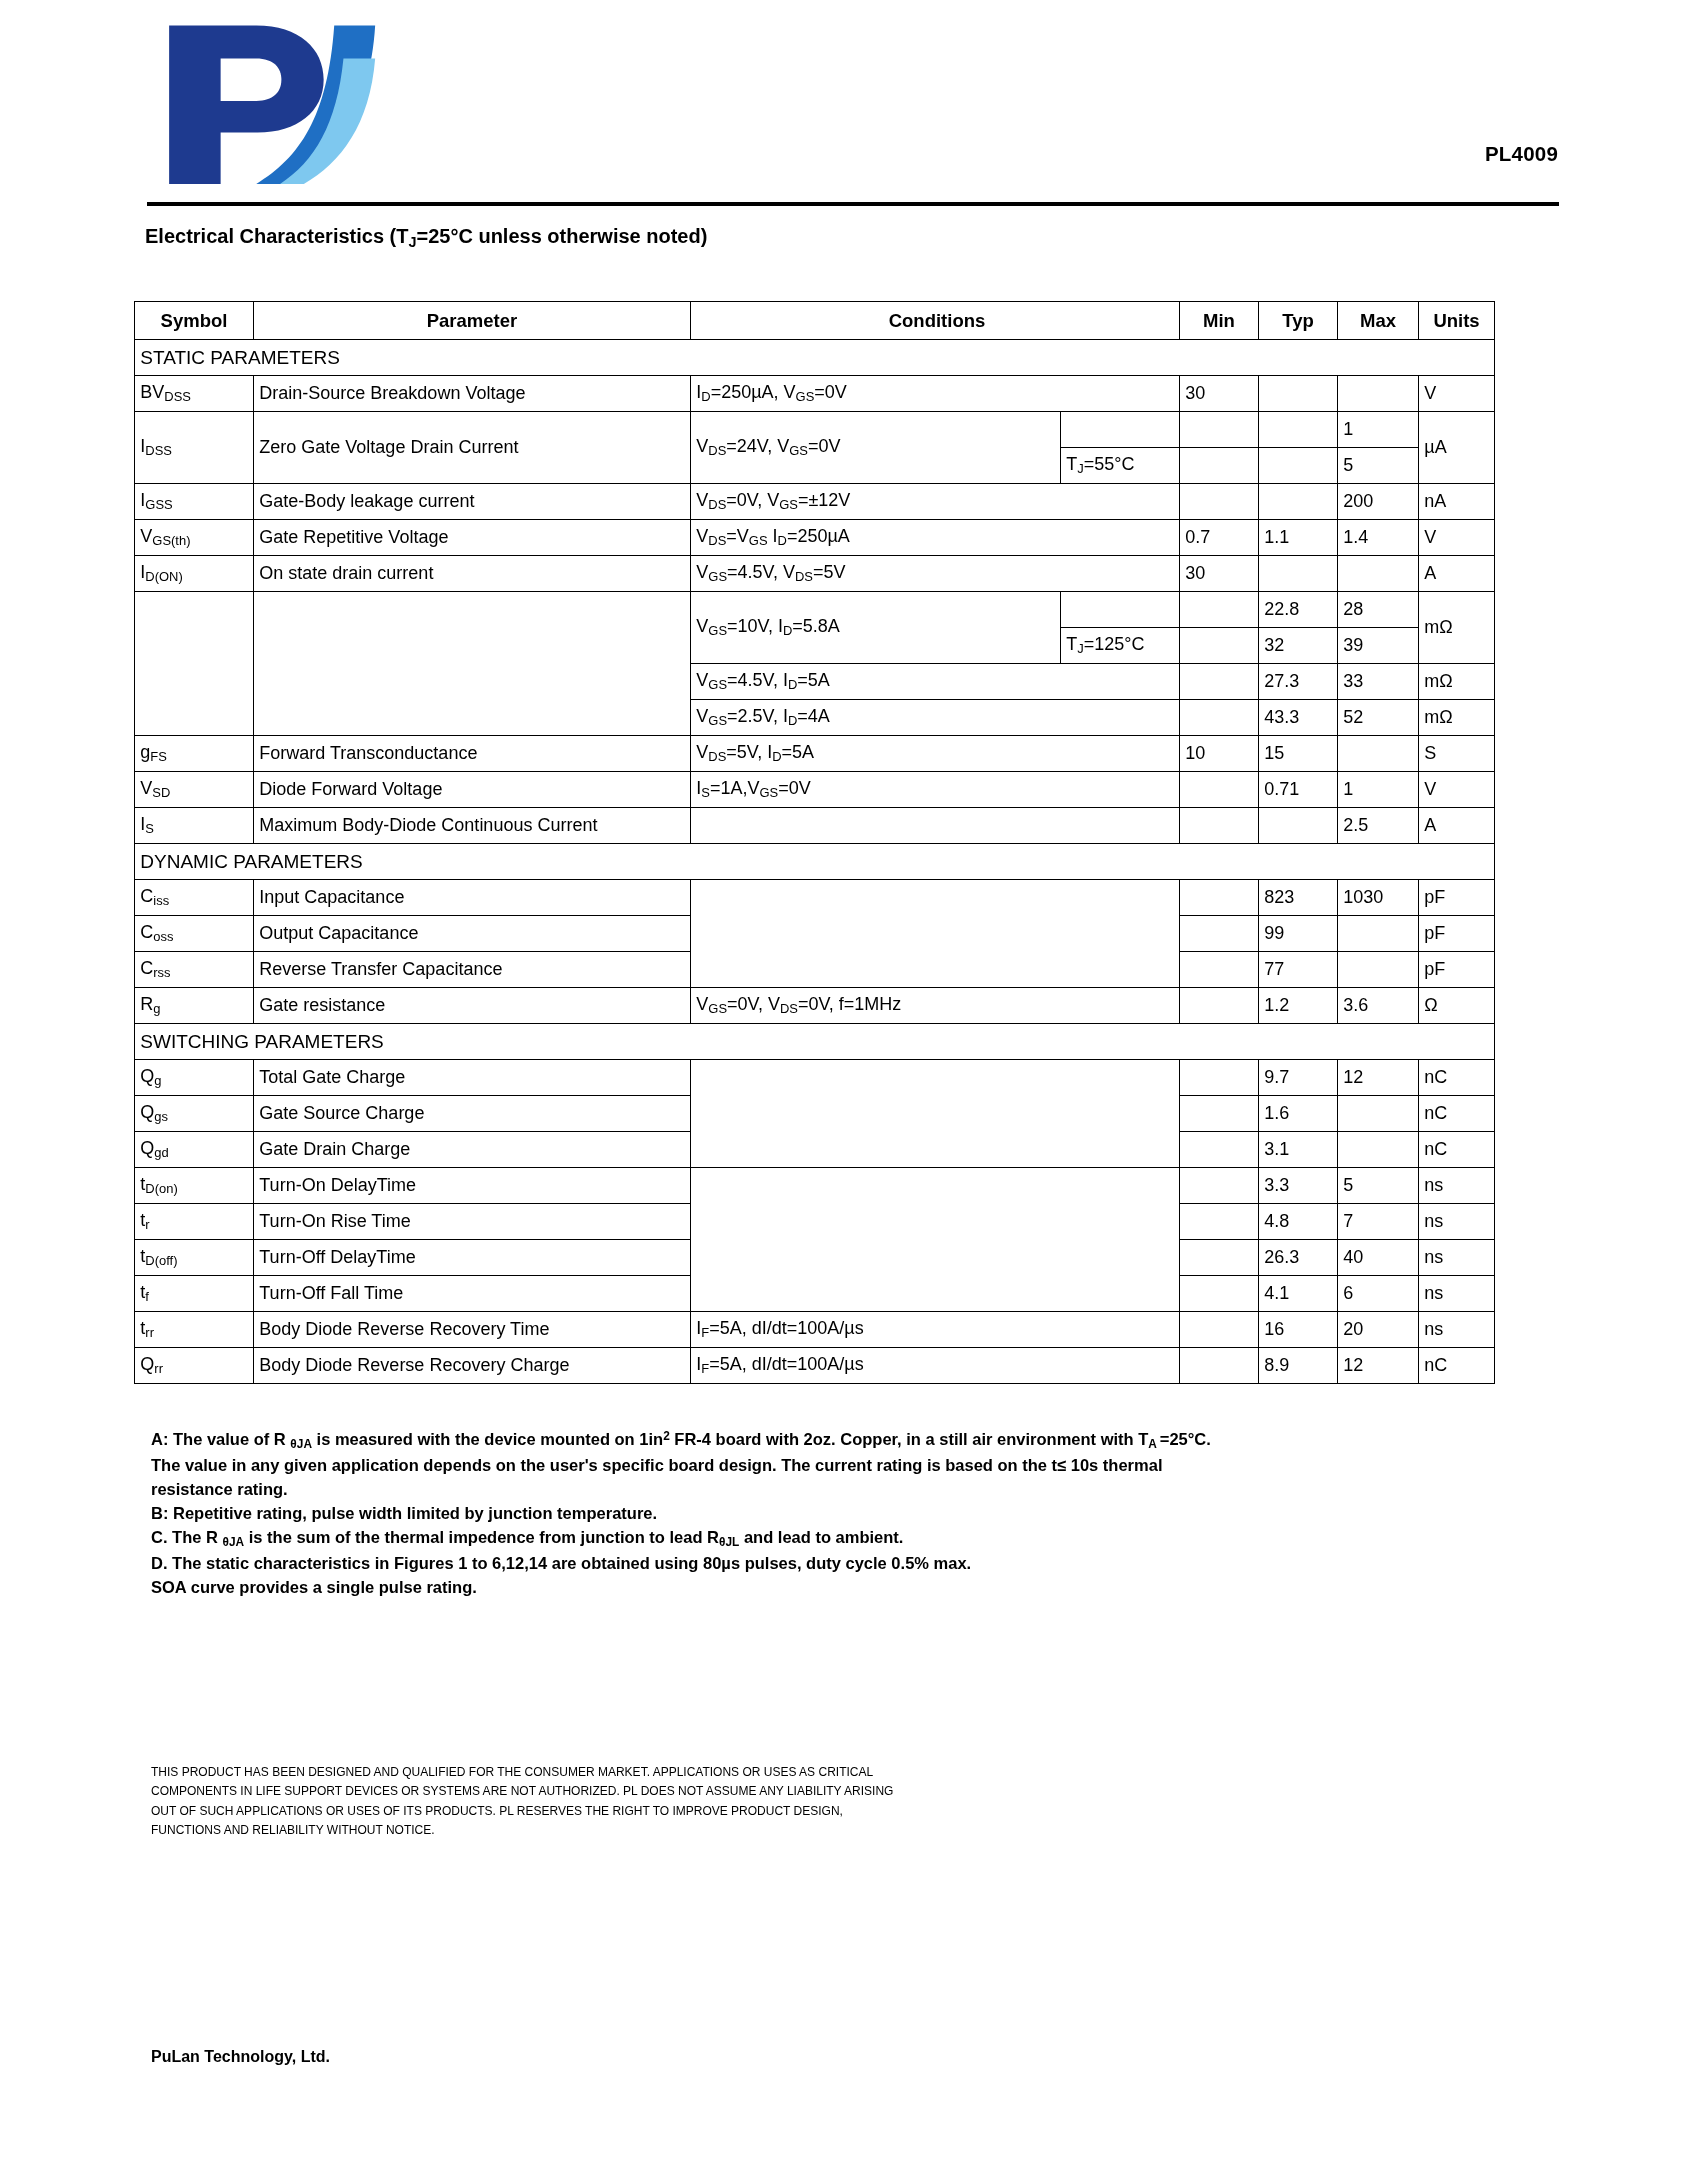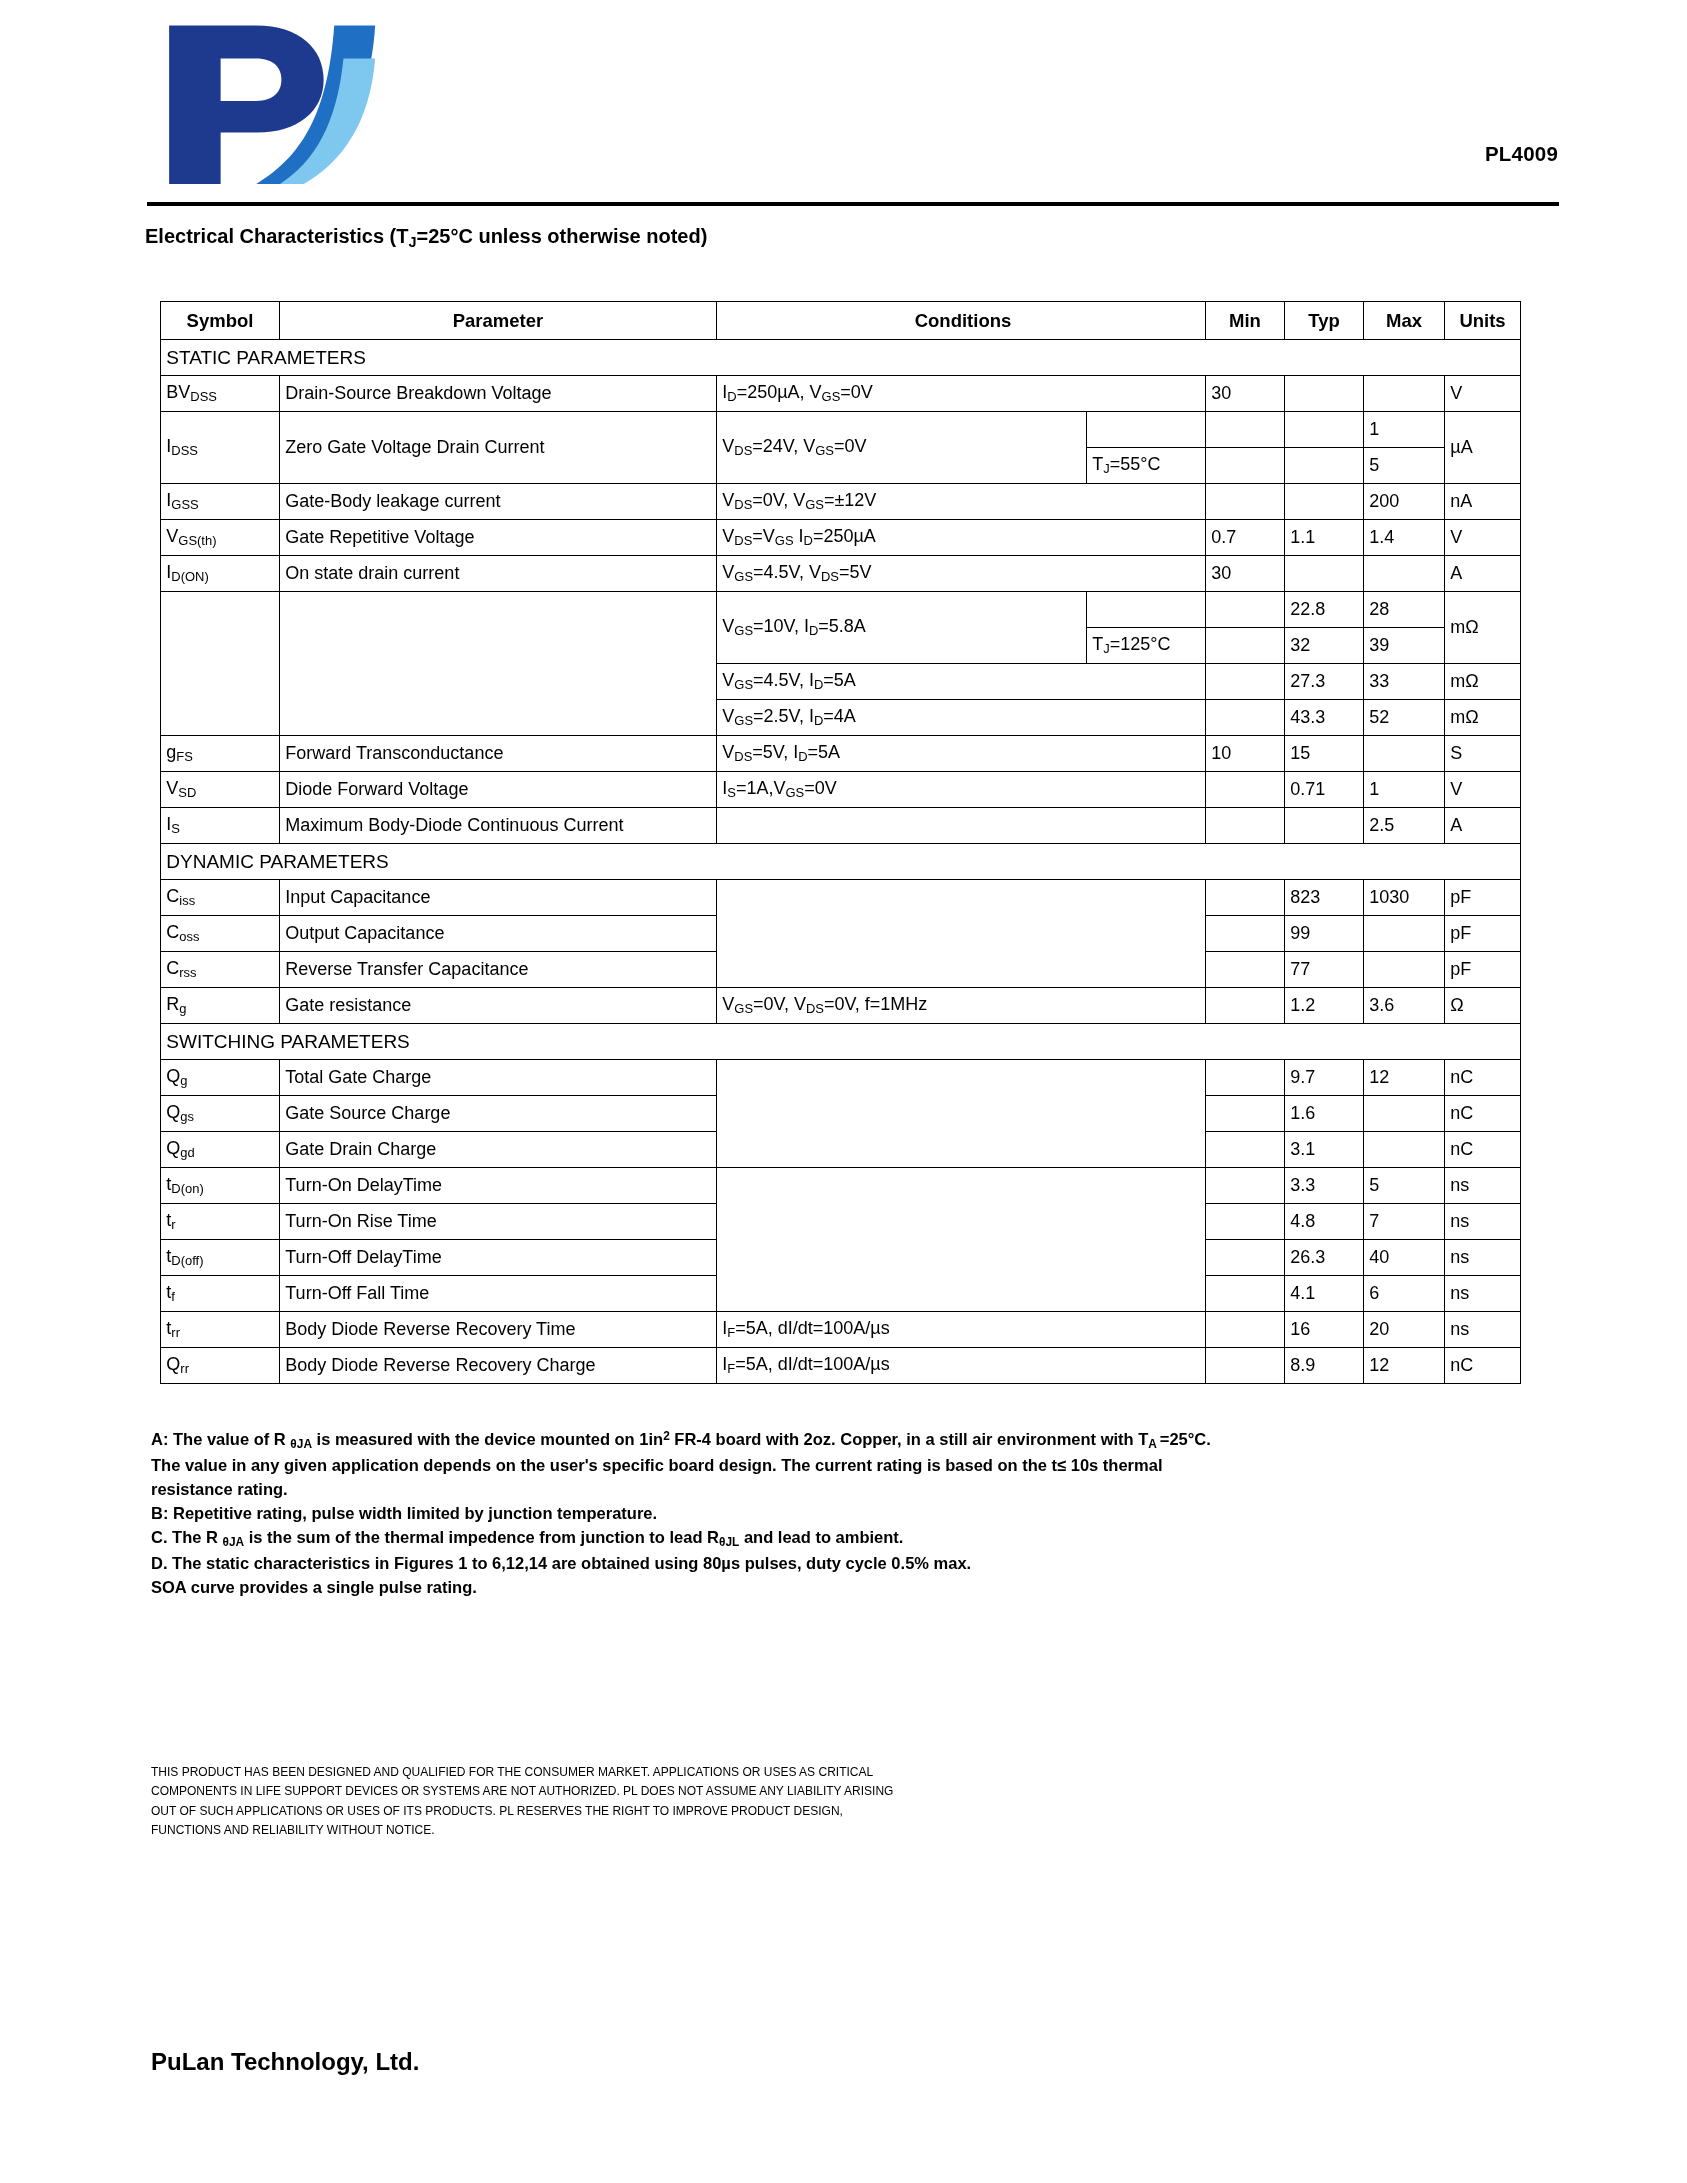--- a/index.html
+++ b/index.html
@@ -59,21 +59,21 @@
     position: absolute;
     left: 145px;
     top: 225px;
     font-size: 20px;
     font-weight: bold;
   }
 
   
   .table-wrap {
     position: absolute;
-    left: 160px;
+    left: 134px;
     top: 301px;
     width: 1278px;
   }
   table.spec {
     border-collapse: collapse;
     table-layout: fixed;
     width: 1361px;
     font-size: 18px;
   }
   table.spec td, table.spec th {
@@ -132,21 +132,21 @@
     width: 1363px;
     font-size: 12px;
     line-height: 1.62;
   }
   .disclaimer p { margin: 0; }
 
   .footer {
     position: absolute;
     left: 151px;
     top: 2048px;
-    font-size: 24px;
+    font-size: 16px;
     font-weight: bold;
   }
 </style>
 </head>
 <body>
 
 <div class="page">
 
   <div class="header">
     <div class="logo">

